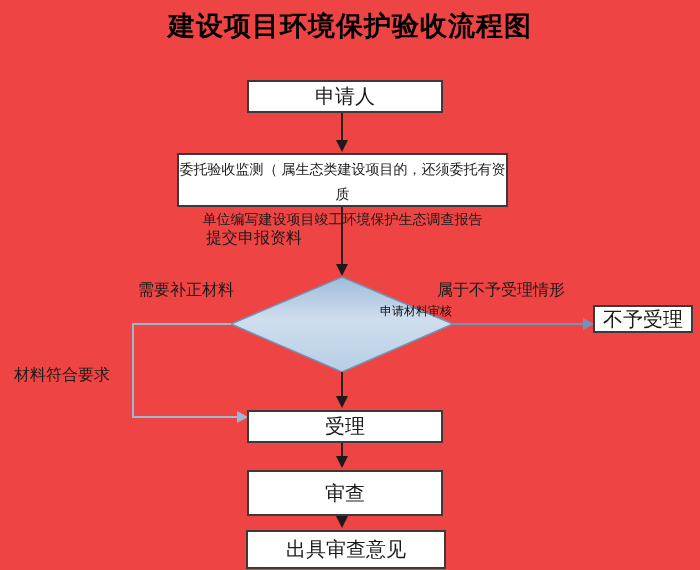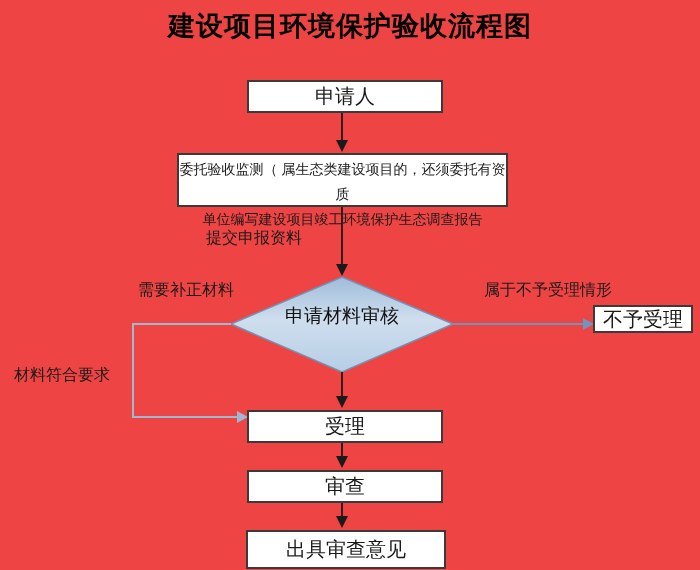--- a/index.html
+++ b/index.html
@@ -30,21 +30,21 @@
   .node.small-text span{display:block;text-align:center;}
   #svg-layer{position:absolute;left:0;top:0;width:700px;height:570px;}
   .edge-label{
     position:absolute;
     font-size:16px;
     white-space:nowrap;
     color:#1a1a1a;
   }
   #diamond-label{
     position:absolute;left:232px;top:303px;width:220px;
-    text-align:center;font-size:19px;color:#111;
+    text-align:right;font-size:12px;color:#111;
   }
 </style>
 </head>
 <body>
 
 <div id="canvas">
 
   <div id="title">建设项目环境保护验收流程图</div>
 
   <svg id="svg-layer" viewBox="0 0 700 570">
@@ -92,29 +92,29 @@
   <div id="diamond-label">申请材料审核</div>
 
   <div class="node" style="left:593px;top:305px;width:100px;height:28px;">
     <span>不予受理</span>
   </div>
 
   <div class="node" style="left:247px;top:410px;width:196px;height:33px;">
     <span>受理</span>
   </div>
 
-  <div class="node" style="left:247px;top:470px;width:196px;height:33px;">
+  <div class="node" style="left:247px;top:470px;width:196px;height:46px;">
     <span>审查</span>
   </div>
 
   <div class="node" style="left:246px;top:530px;width:200px;height:39px;">
     <span>出具审查意见</span>
   </div>
 
   <div class="edge-label" style="left:206px;top:228px;">提交申报资料</div>
 
   <div class="edge-label" style="left:138px;top:280px;">需要补正材料</div>
 
-  <div class="edge-label" style="left:437px;top:280px;margin-left:47px;">属于不予受理情形</div>
+  <div class="edge-label" style="left:437px;top:280px;">属于不予受理情形</div>
 
   <div class="edge-label" style="left:14px;top:365px;">材料符合要求</div>
 
 </div>
 
 </body></html>

